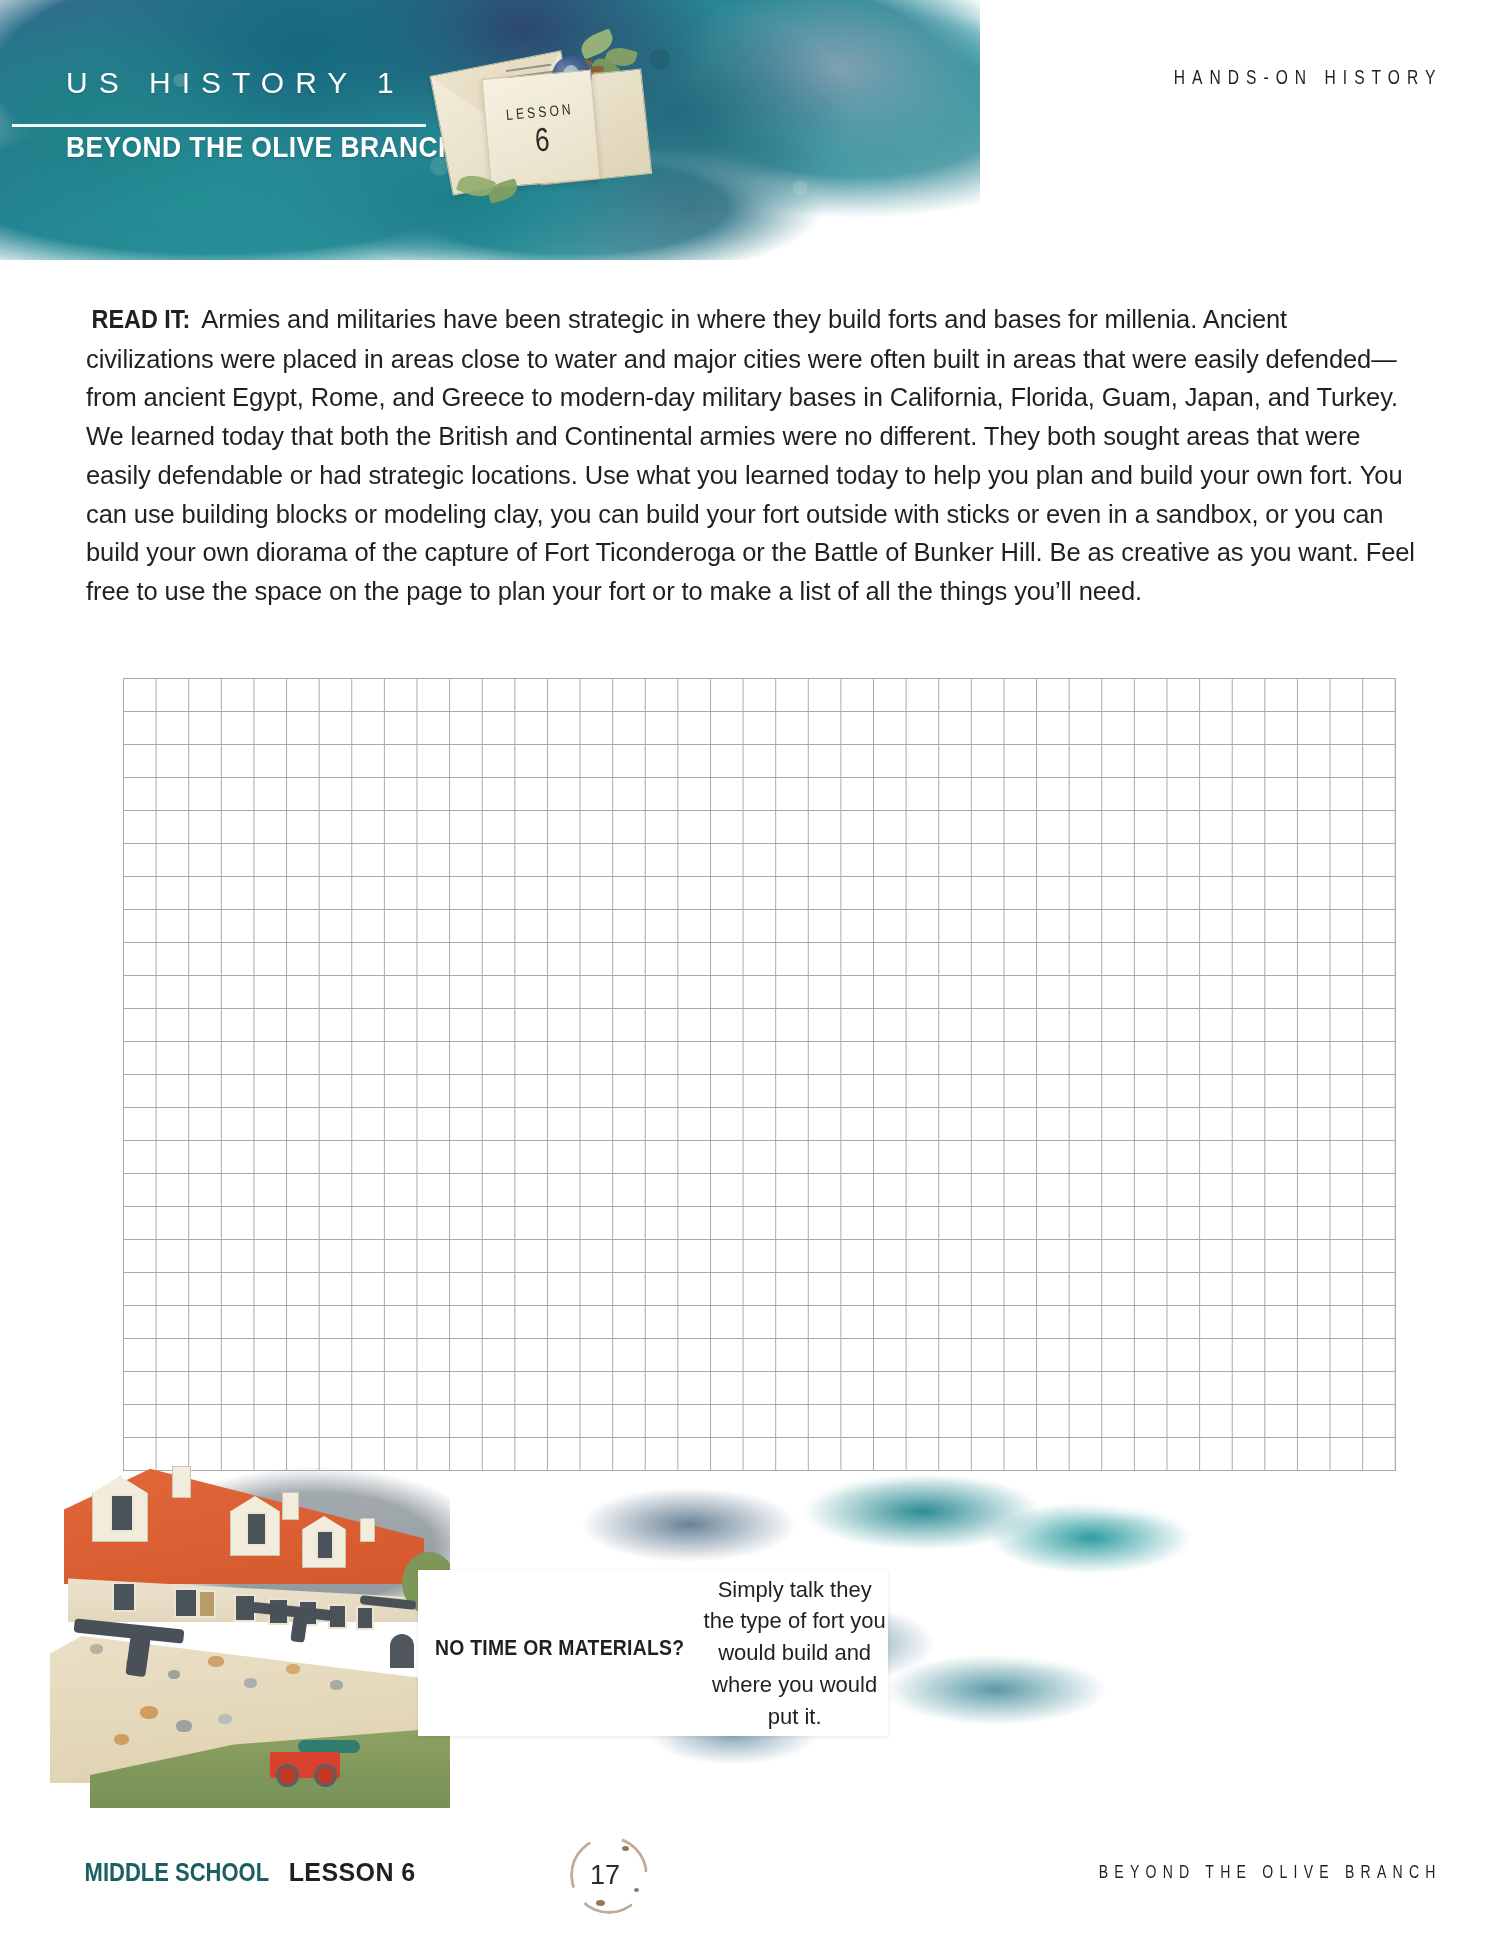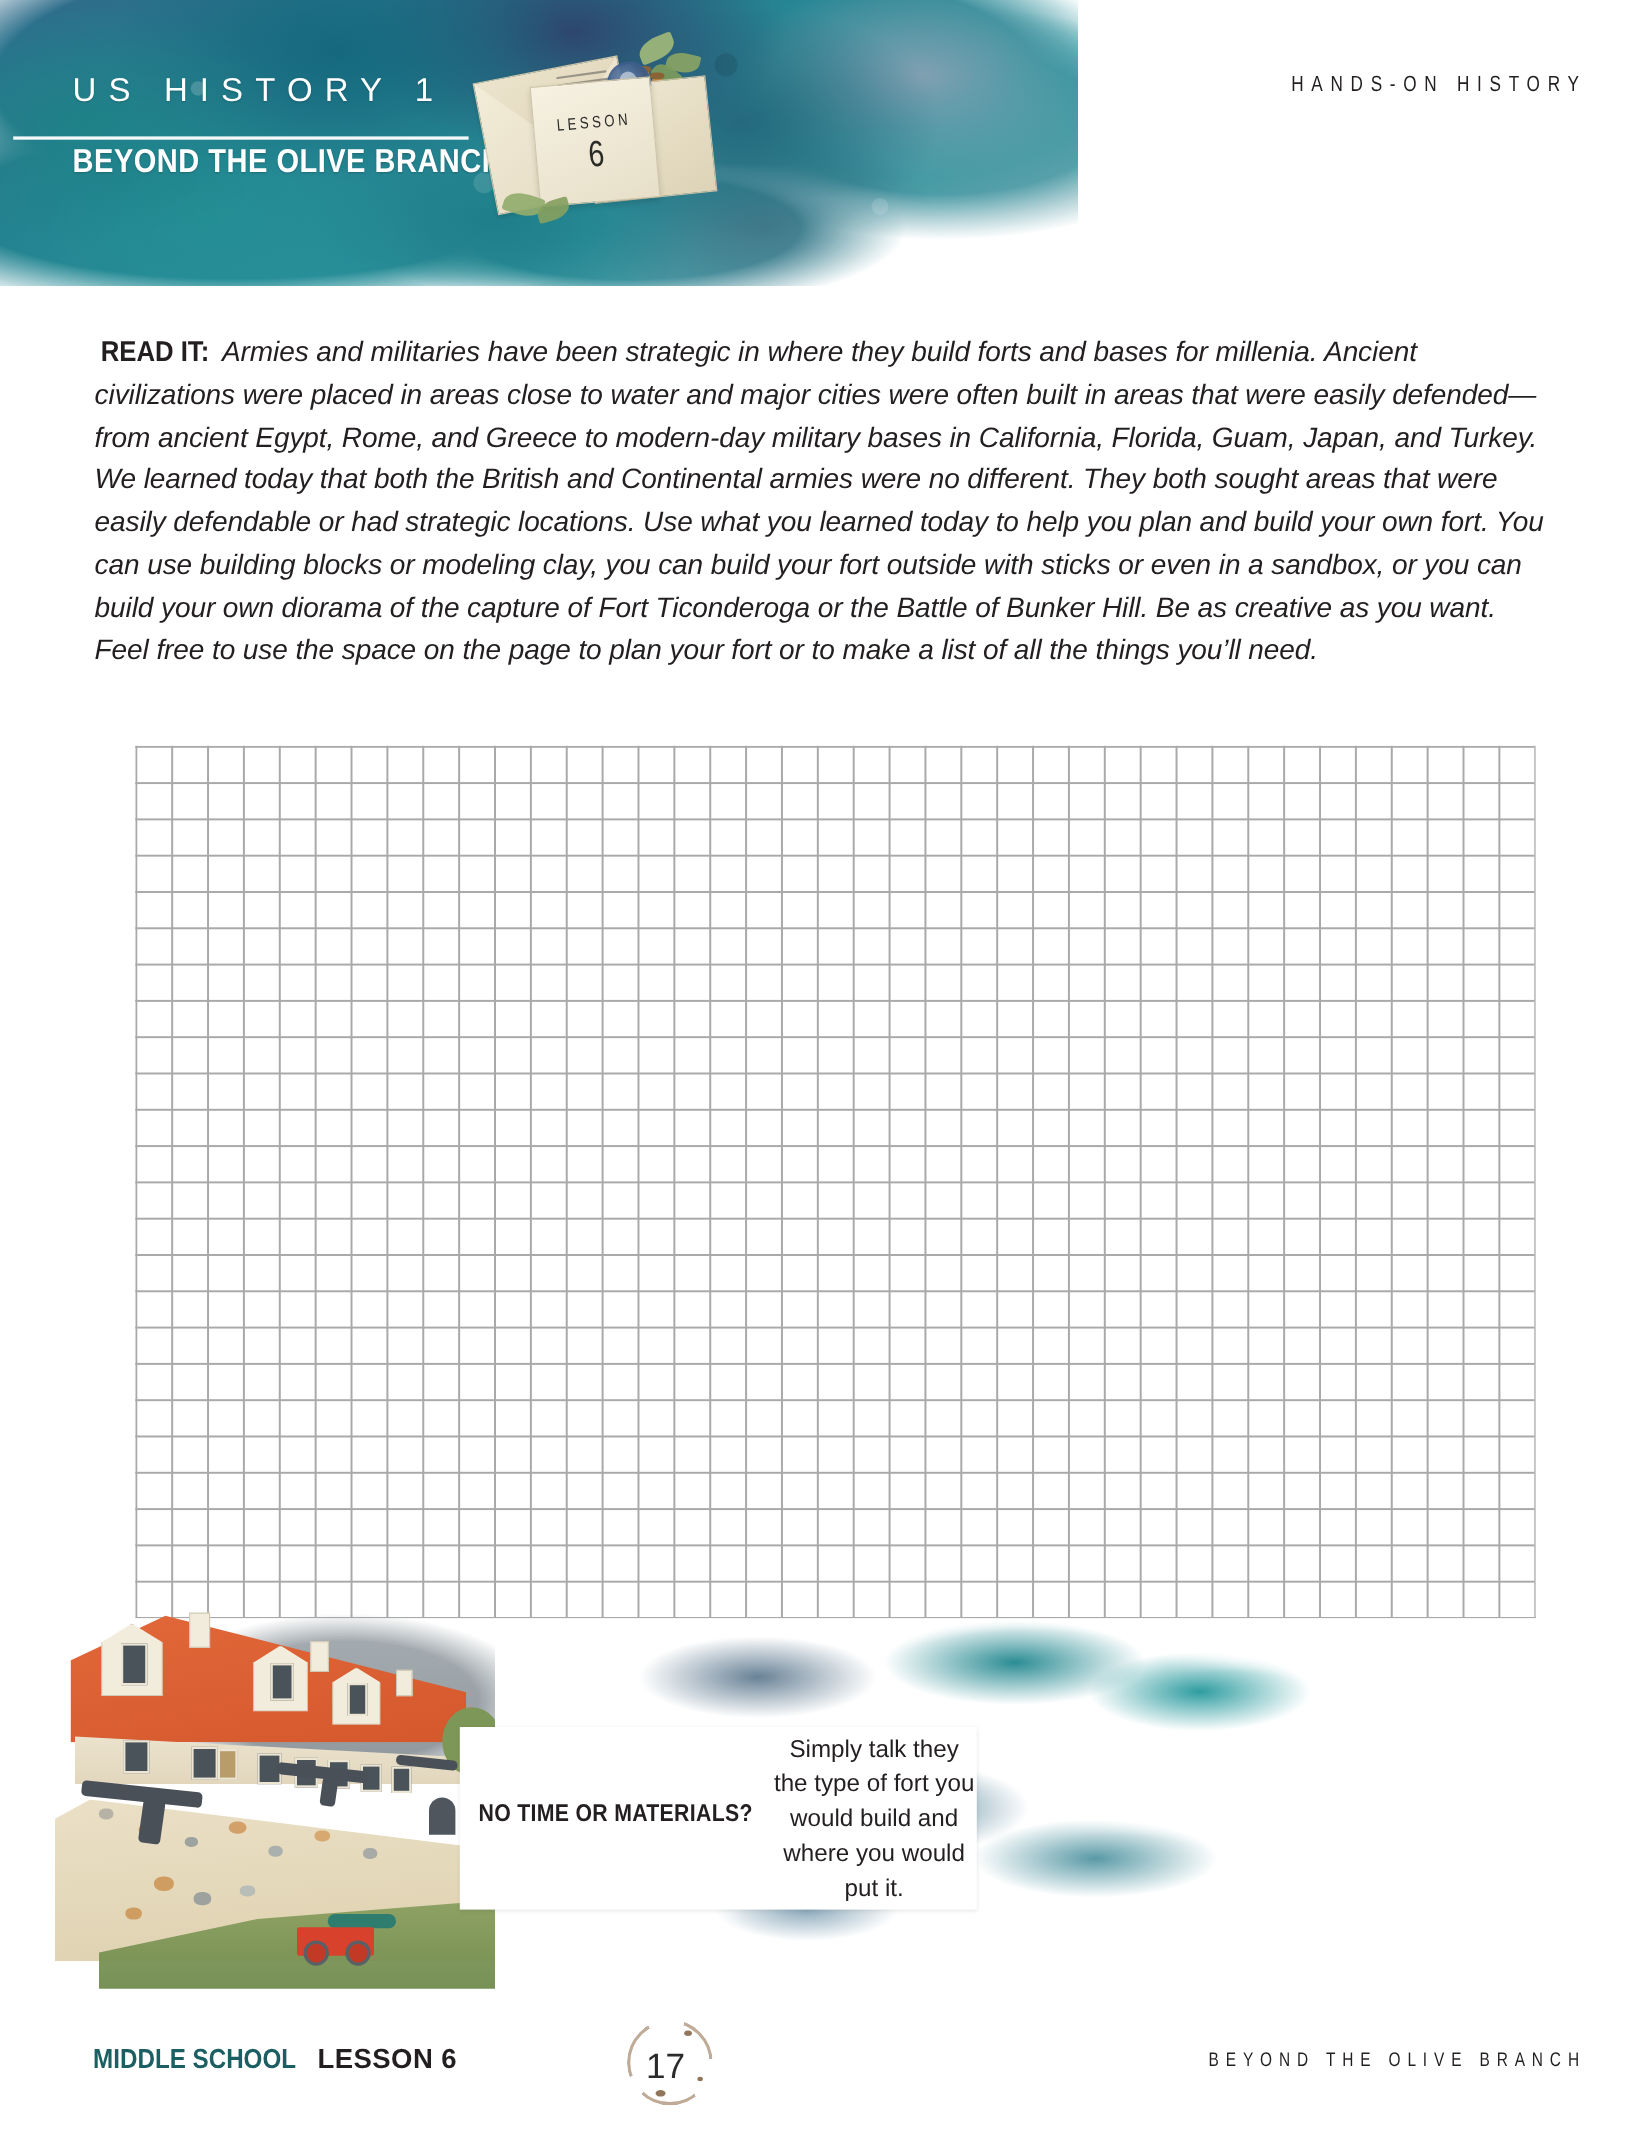--- a/index.html
+++ b/index.html
@@ -133,21 +133,21 @@
     position:absolute;left:86px;top:300px;width:1330px;
     font-size:25.5px;line-height:1.52;color:#231f20;
     font-family:"Liberation Sans", sans-serif;
     font-weight:300;
     letter-spacing:-.1px;
   }
   .readit .lead{
     font-weight:700;letter-spacing:0px;transform:scaleX(.9);display:inline-block;
     font-size:26px;
   }
-  .readit .bodytxt{font-weight:400;font-style:italic;}
+  .readit .bodytxt{font-weight:400;}
 
   
   .gridbox{
     position:absolute;left:123px;top:678px;width:1272px;height:792px;
     background-image:
       linear-gradient(to right, #a9a9a9 1.4px, transparent 1.4px),
       linear-gradient(to bottom, #a9a9a9 1.4px, transparent 1.4px);
     background-size:32.62px 33.0px;
     border-right:1.4px solid #a9a9a9;
     border-bottom:1.4px solid #a9a9a9;
@@ -249,21 +249,21 @@
   .bub-tail{position:absolute;left:4px;top:150px;width:66px;height:92px;}
 
   
   .footer-left{
     position:absolute;left:72px;top:1858px;font-size:25px;font-weight:700;white-space:nowrap;
   }
   .footer-left .ms{color:#1c5f63;transform:scaleX(.88);display:inline-block;}
   .footer-left .ls{color:#231f20;letter-spacing:.4px;}
   .pagenum{
     position:absolute;left:585px;top:1860px;width:40px;text-align:center;
-    font-size:32px;color:#2b2b2b;font-weight:400;
+    font-size:27px;color:#2b2b2b;font-weight:400;
   }
   .coffee-ring{
     position:absolute;left:570px;top:1836px;width:72px;height:72px;border-radius:50%;
     border:3px solid rgba(125,85,45,.55);
     -webkit-mask-image:conic-gradient(from 20deg, #000 0 18%, transparent 18% 34%, #000 34% 56%, transparent 56% 64%, #000 64% 86%, transparent 86% 100%);
     mask-image:conic-gradient(from 20deg, #000 0 18%, transparent 18% 34%, #000 34% 56%, transparent 56% 64%, #000 64% 86%, transparent 86% 100%);
     opacity:.9;
   }
   .coffee-splat{position:absolute;border-radius:50%;background:rgba(110,72,38,.75);}
   .footer-right{

